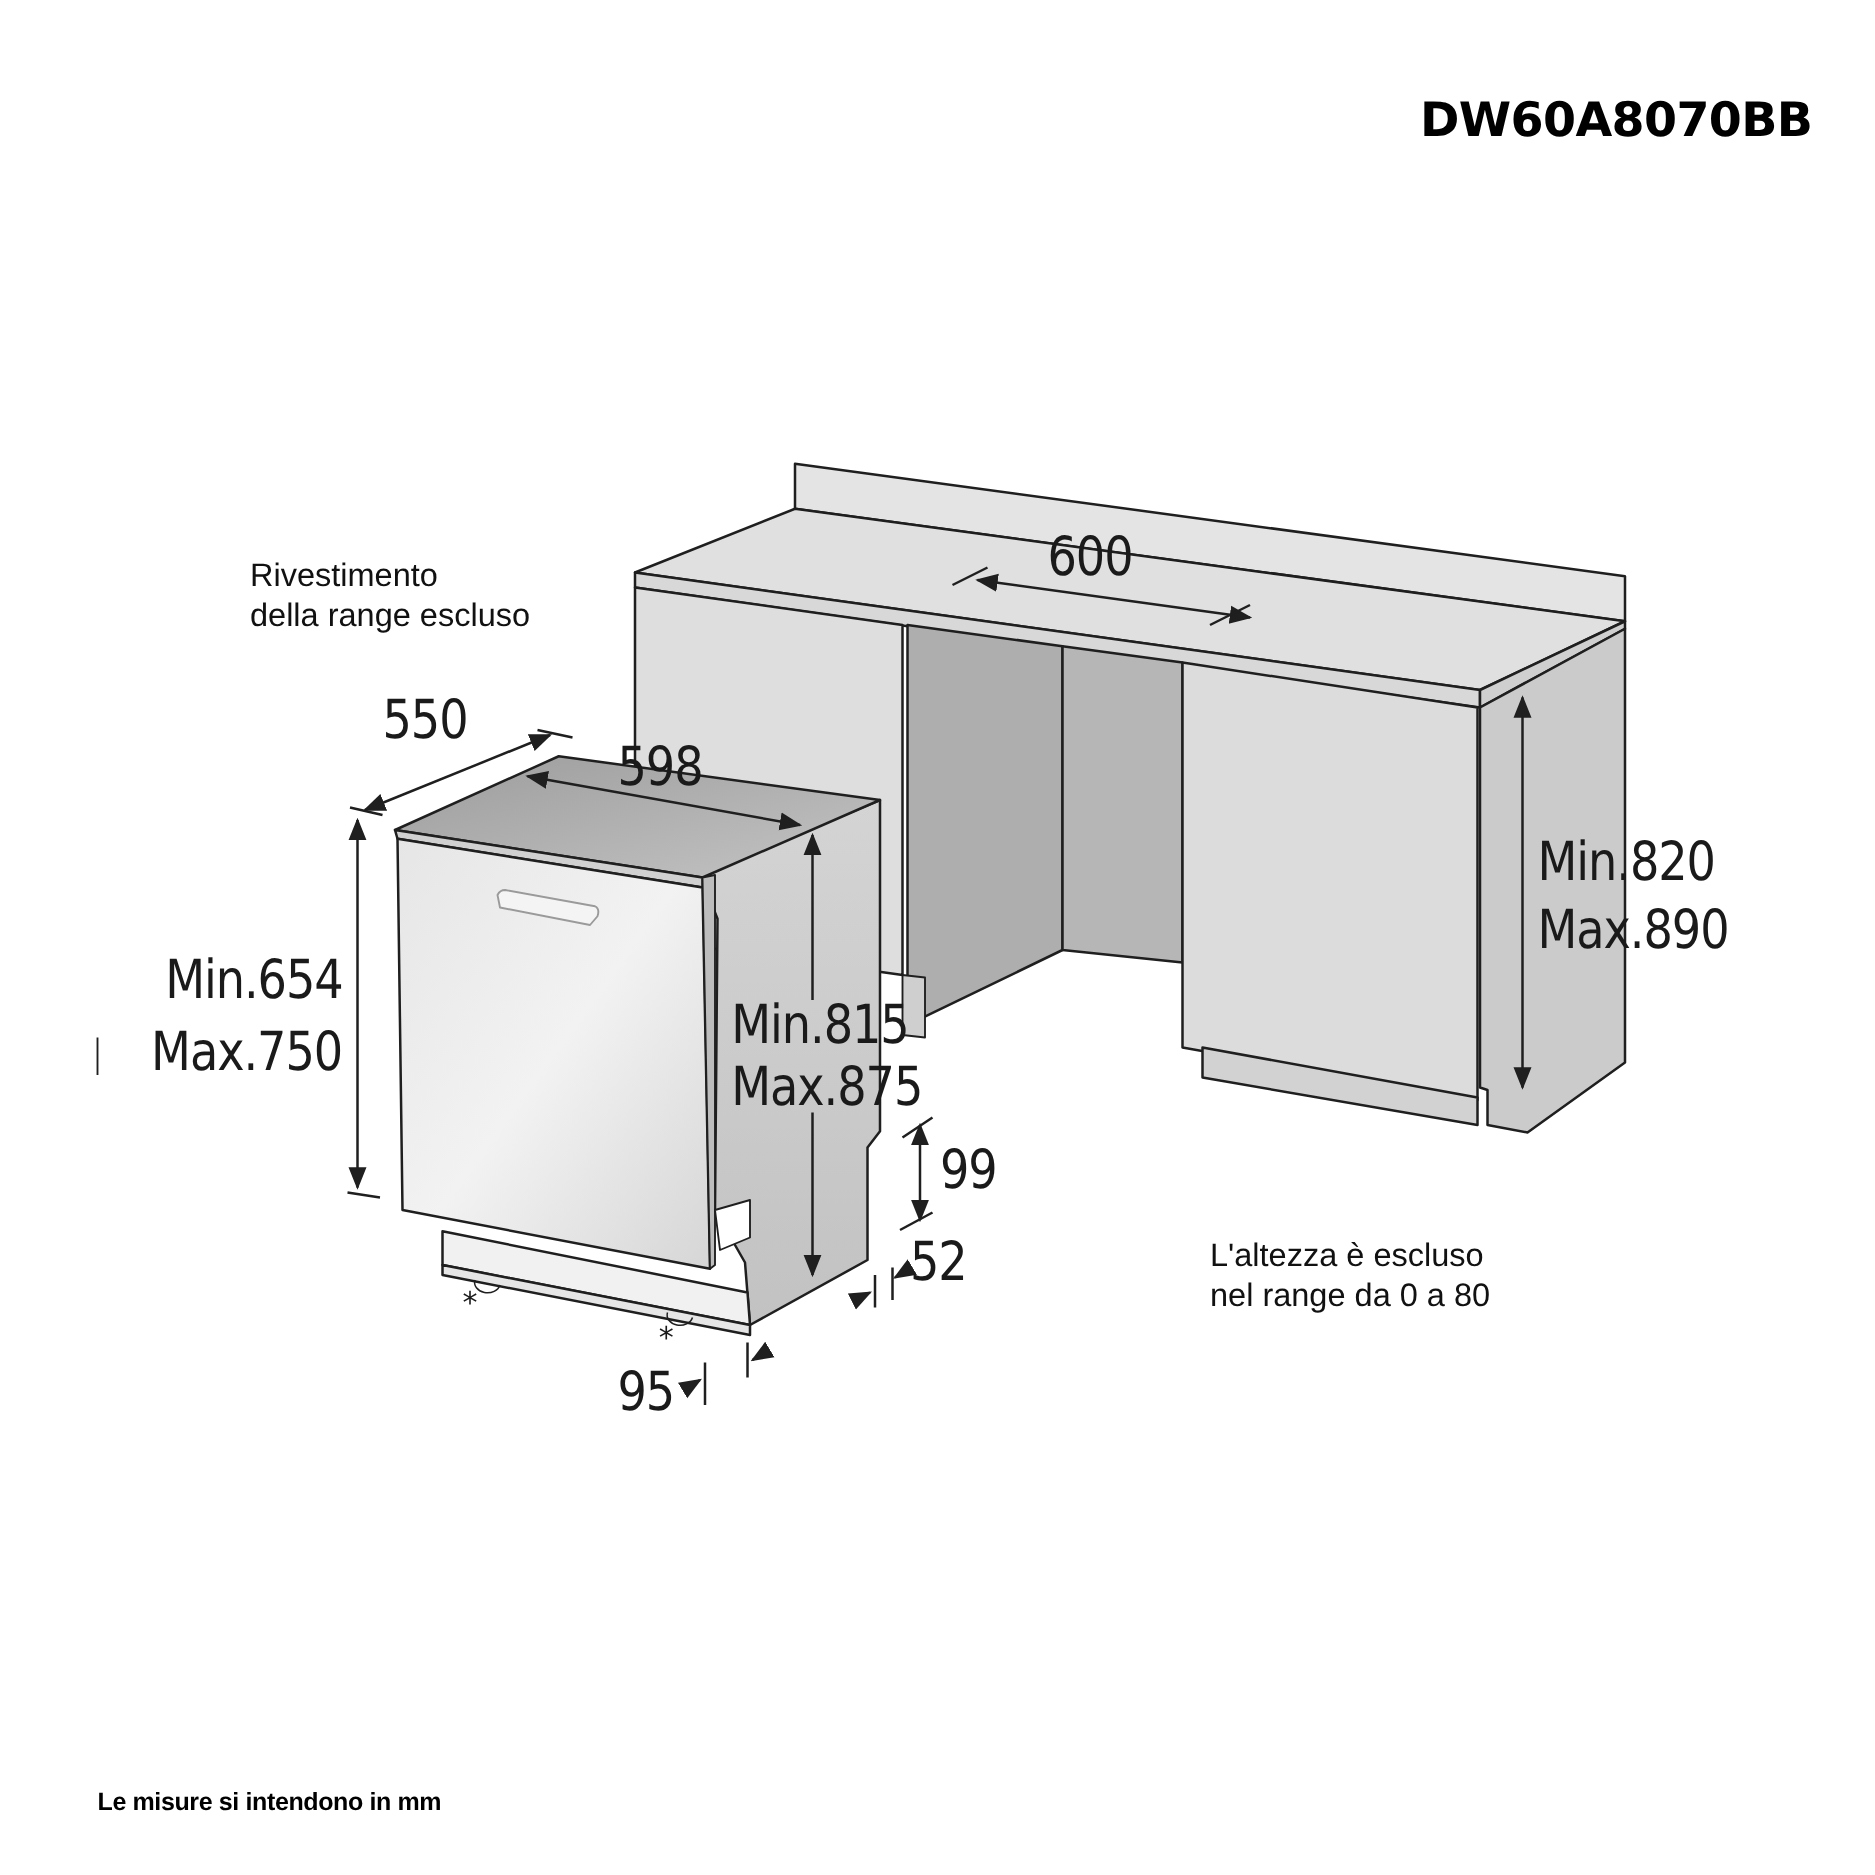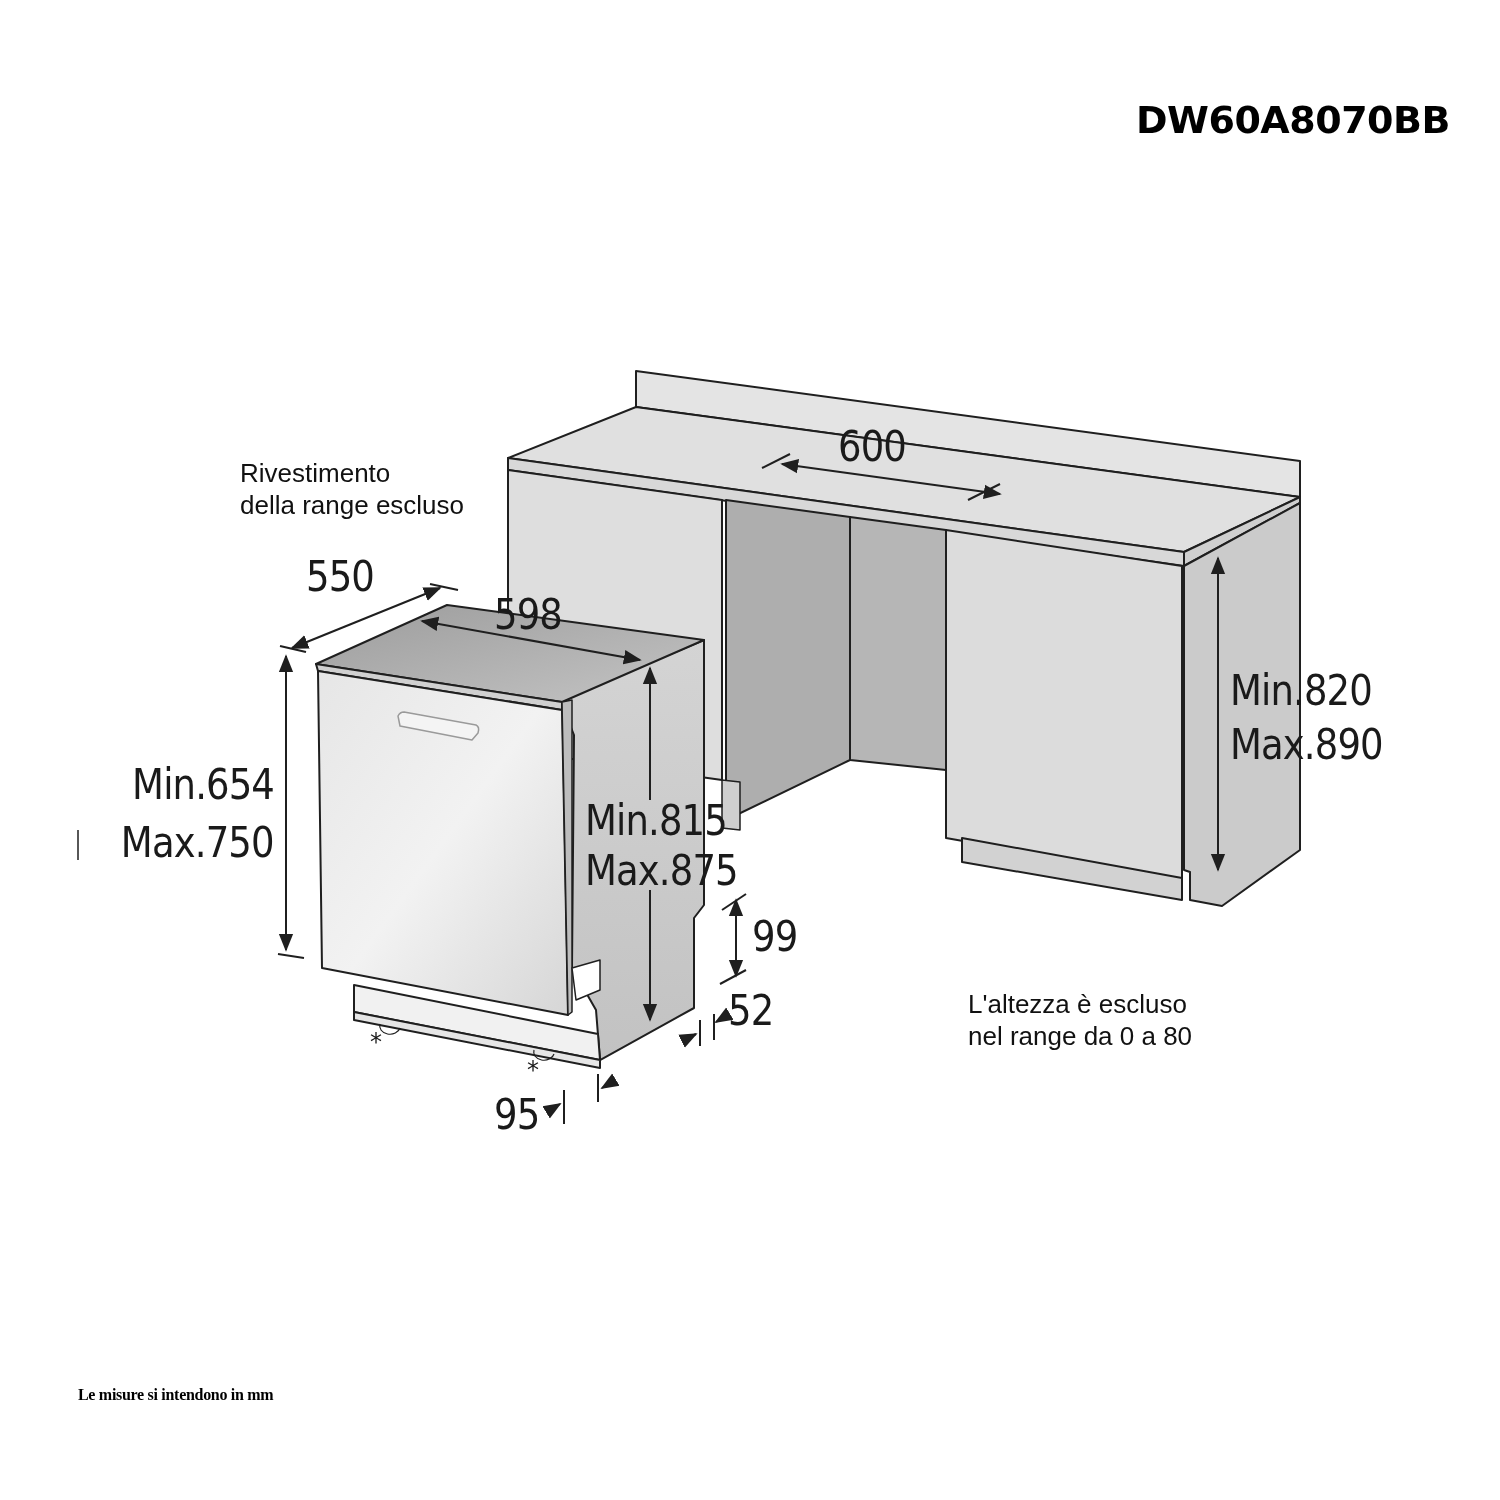--- a/index.html
+++ b/index.html
@@ -1,22 +1,22 @@
 <!DOCTYPE html>
 <html><head>
 <meta charset="utf-8">
 <style>
   html,body{margin:0;padding:0;background:#ffffff;}
   body{width:1500px;height:1500px;position:relative;overflow:hidden;font-family:"DejaVu Sans",sans-serif;}
   .abs{position:absolute;}
-  .model{left:1136px;top:74px;font-family:"DejaVu Sans",sans-serif;font-weight:bold;font-size:38px;letter-spacing:-0.5px;color:#000;white-space:nowrap;margin-top:24px;}
+  .model{left:1136px;top:74px;font-family:"DejaVu Sans",sans-serif;font-weight:bold;font-size:38px;letter-spacing:-0.5px;color:#000;white-space:nowrap;}
   .note{font-family:"Liberation Sans",sans-serif;font-size:26px;line-height:32px;color:#111;white-space:nowrap;}
   .dim{font-family:"DejaVu Sans",sans-serif;font-size:43px;line-height:56px;color:#1a1a1a;white-space:nowrap;letter-spacing:-1px;transform:scaleX(0.86);transform-origin:left top;}
   .dim.right{transform-origin:right top;text-align:right;}
-  .footer{left:78px;top:1386px;font-family:Liberation Serif, serif;font-weight:bold;font-size:16px;color:#000;white-space:nowrap;letter-spacing:-0.3px;}
+  .footer{left:78px;top:1431px;font-family:Liberation Sans, sans-serif;font-weight:bold;font-size:20px;color:#000;white-space:nowrap;letter-spacing:-0.3px;}
   svg{position:absolute;left:0;top:0;}
 </style>
 </head>
 <body>
 
 <div class="abs model">DW60A8070BB</div>
 
 <svg width="1500" height="1500" viewBox="0 0 1500 1500">
   <defs>
     <marker id="arr" viewBox="0 0 10 10" refX="9" refY="5" markerWidth="9" markerHeight="9" orient="auto-start-reverse">
@@ -116,21 +116,21 @@
     <line x1="684" y1="1040" x2="696" y2="1034" marker-end="url(#arr)"></line>
     <line x1="726" y1="1016" x2="716" y2="1022" marker-end="url(#arr)"></line>
 
     <line x1="598" y1="1074" x2="598" y2="1102"></line>
     <line x1="564" y1="1090" x2="564" y2="1124"></line>
     <line x1="612" y1="1082" x2="602" y2="1088" marker-end="url(#arr)"></line>
     <line x1="550" y1="1110" x2="560" y2="1104" marker-end="url(#arr)"></line>
   </g>
 </svg>
 
-<div class="abs note" style="left:200px;top:457px;margin-left:40px;">
+<div class="abs note" style="left:200px;top:444px;">
   <div>Rivestimento</div>
   <div>della range escluso</div>
 </div>
 
 <div class="abs note" style="left:968px;top:988px;">
   <div>L'altezza è escluso</div>
   <div>nel range da 0 a 80</div>
 </div>
 
 <div class="abs dim" style="left:306px;top:548px;">550</div>

